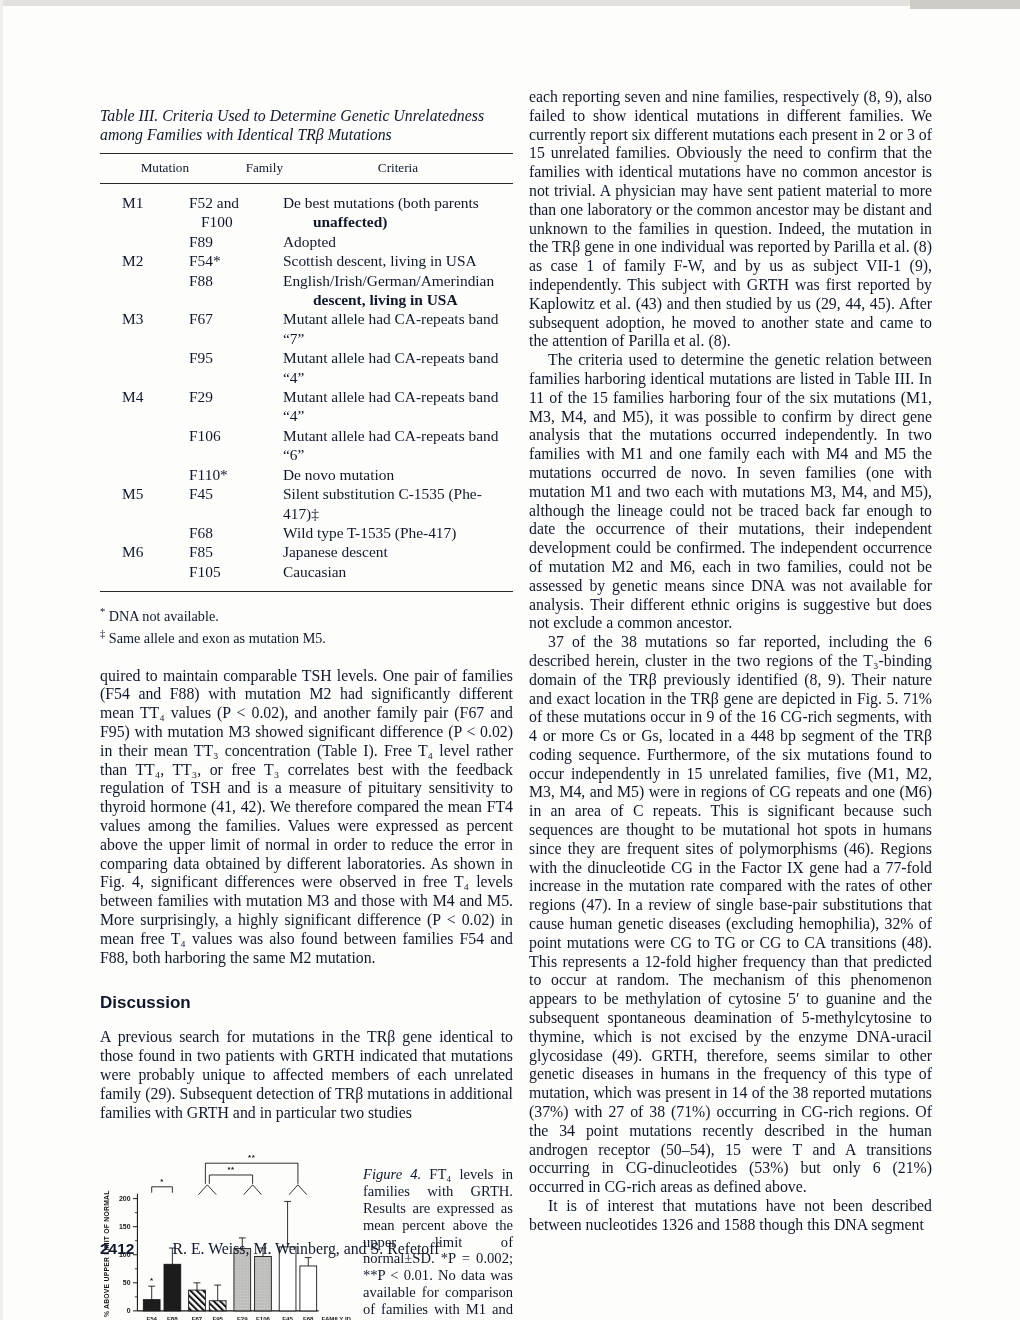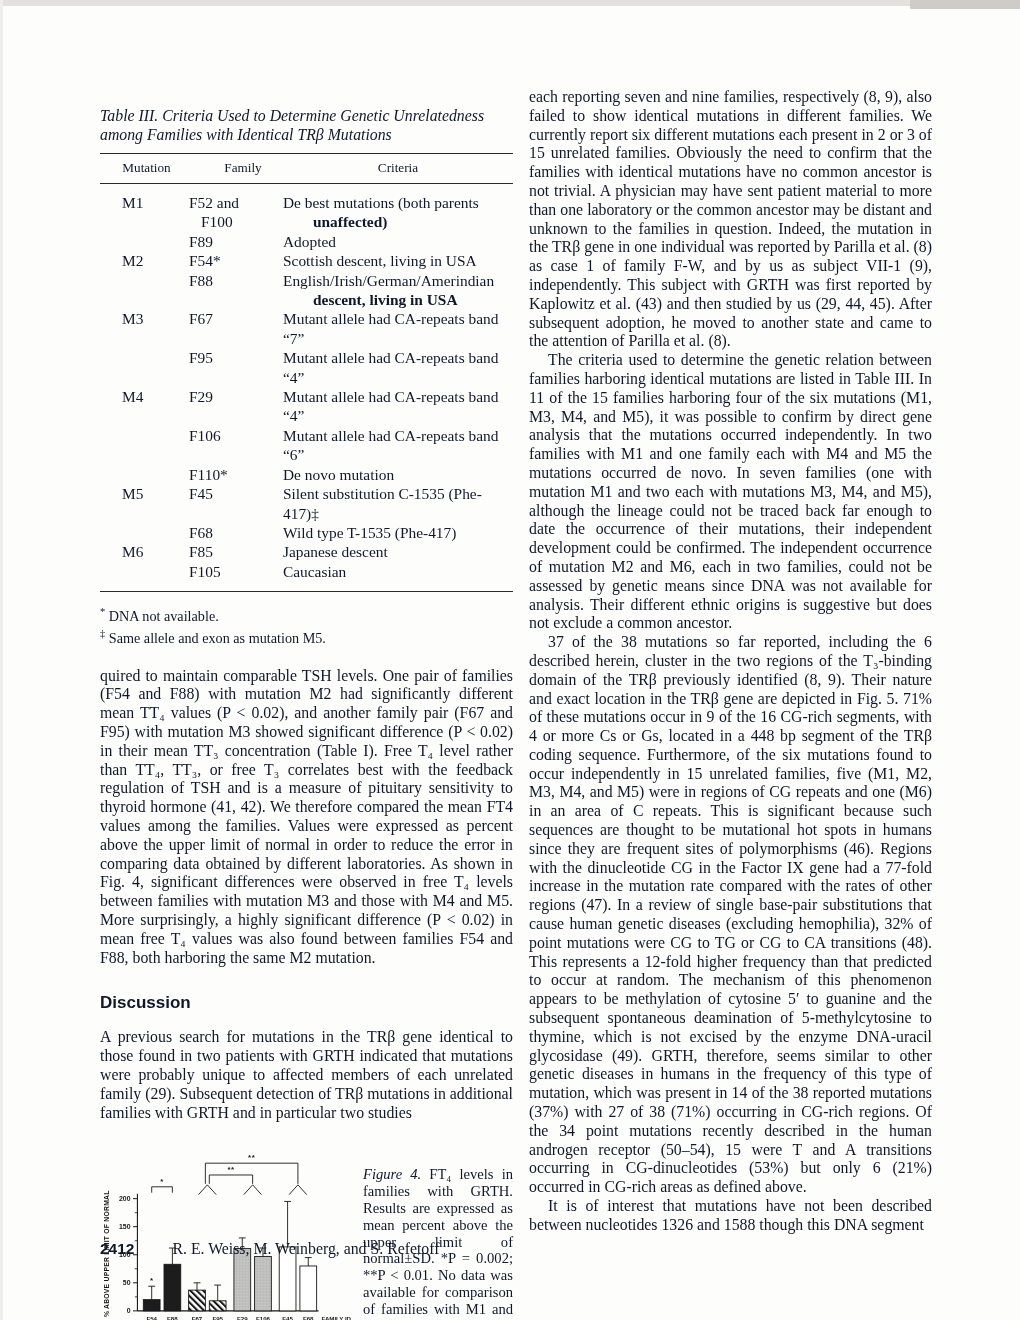--- a/index.html
+++ b/index.html
@@ -13,22 +13,22 @@
   .col-left{position:absolute;left:100px;top:106px;width:413px;}
   .col-right{position:absolute;left:529px;top:88px;width:403px;}
 
   p.body{margin:0;text-align:justify;font-size:15.8px;line-height:18.8px;}
   p.ind{text-indent:19px;}
 
   .tbl-caption{font-style:italic;font-size:15.8px;line-height:19px;margin:0 0 9px 0;}
   table.t3{width:100%;border-collapse:collapse;border-bottom:1.4px solid #2a2a2a;}
   table.t3 thead th{border-top:1.5px solid #2a2a2a;border-bottom:1.4px solid #2a2a2a;
       font-weight:normal;font-size:13.2px;padding:6px 0 7px 0;}
-  th.h-mut{width:85px;text-align:center;padding-left:4px !important;}
-  th.h-fam{width:80px;text-align:center;padding-left:14px !important;}
+  th.h-mut{width:85px;text-align:right;padding-left:4px !important;}
+  th.h-fam{width:80px;text-align:right;padding-left:14px !important;}
   th.h-cri{text-align:center;}
   table.t3 tbody td{font-size:15.4px;line-height:19.4px;vertical-align:top;padding:0;}
   table.t3 tbody tr:first-child td{padding-top:9px;}
   table.t3 tbody tr:last-child td{padding-bottom:10px;}
   td.c-mut{padding-left:22px !important;}
   td.ind-f{padding-left:12px !important;}
   td.ind-c{padding-left:30px !important;font-weight:bold;}
 
   .footnotes{margin-top:11px;}
   .footnote{margin:0;font-size:14.2px;line-height:17.5px;}

